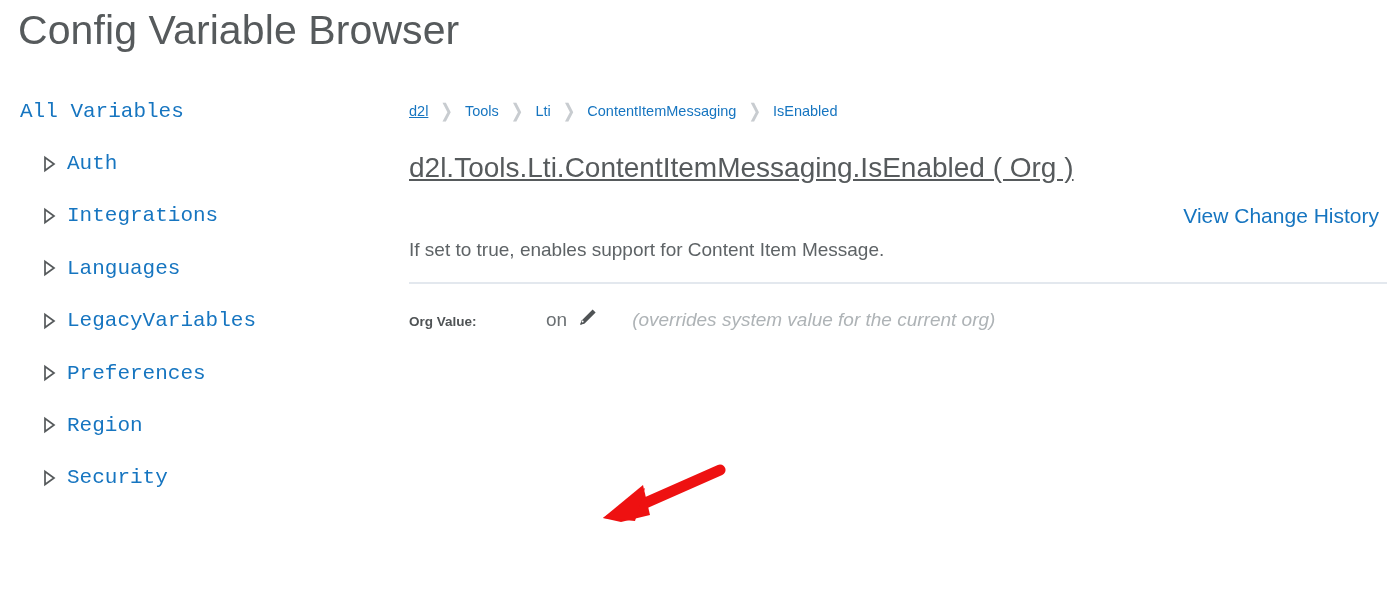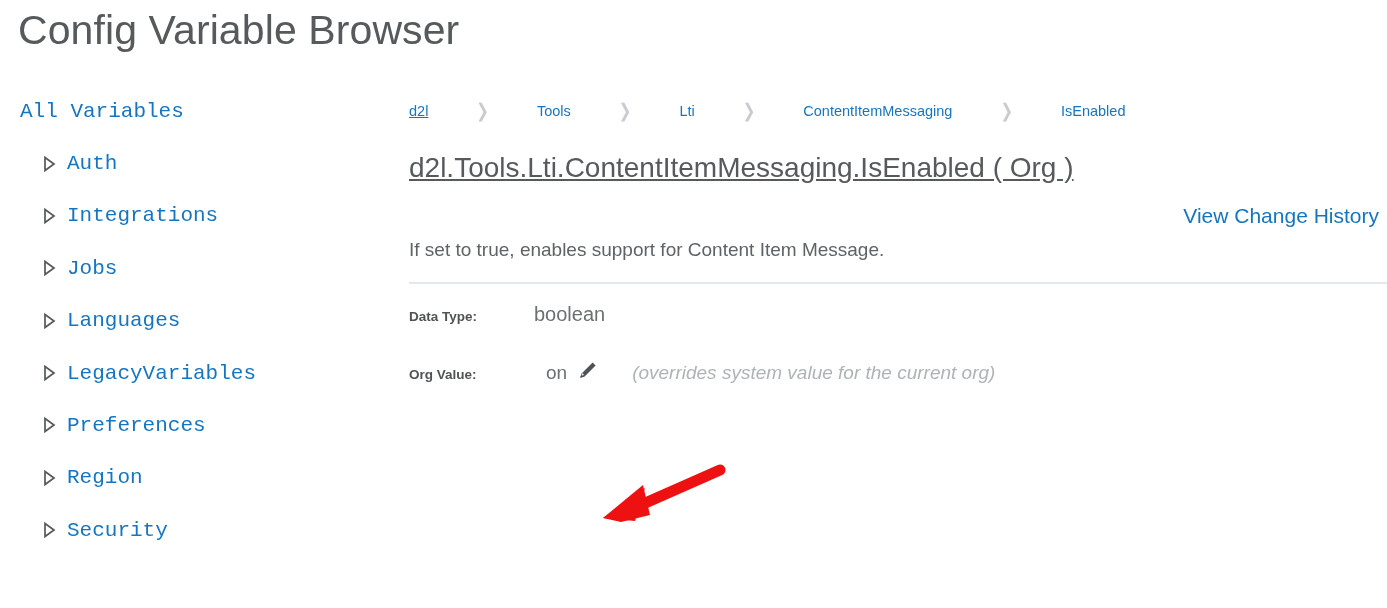--- a/index.html
+++ b/index.html
@@ -76,21 +76,20 @@
     top: 98px;
     width: 978px;
   }
 
   
   #breadcrumb {
     display: flex;
     align-items: center;
     height: 26px;
     font-size: 14.5px;
-    gap: 36px;
   }
   .crumb {
     color: #1675c0;
     text-decoration: none;
     white-space: nowrap;
   }
   .crumb.current { color: #1675c0; }
   .crumb.root { text-decoration: underline; }
   .crumb-sep {
     color: #c8ccd0;
@@ -213,28 +212,20 @@
       </span>
       <a class="tree-label" href="#">Auth</a>
     </li>
     <li class="tree-item">
       <span class="tri-icon">
         <svg viewBox="0 0 16 18" width="16" height="18">
             <polygon points="4,2.5 13,9 4,15.5" fill="none" stroke="#55595b" stroke-width="1.7"></polygon>
           </svg>
       </span>
       <a class="tree-label" href="#">Integrations</a>
-    </li>
-    <li class="tree-item">
-      <span class="tri-icon">
-        <svg viewBox="0 0 16 18" width="16" height="18">
-            <polygon points="4,2.5 13,9 4,15.5" fill="none" stroke="#55595b" stroke-width="1.7"></polygon>
-          </svg>
-      </span>
-      <a class="tree-label" href="#">Jobs</a>
     </li>
     <li class="tree-item">
       <span class="tri-icon">
         <svg viewBox="0 0 16 18" width="16" height="18">
             <polygon points="4,2.5 13,9 4,15.5" fill="none" stroke="#55595b" stroke-width="1.7"></polygon>
           </svg>
       </span>
       <a class="tree-label" href="#">Languages</a>
     </li>
     <li class="tree-item">
@@ -292,24 +283,20 @@
     <a id="history-link" href="#">View Change History</a>
   </div>
 
   <p id="description">If set to true, enables support for Content Item Message.</p>
 
 
   <div id="properties-rule"></div>
 
   <div id="properties-table">
 
-    <div class="prop-row">
-      <span class="prop-label">Data Type:</span>
-      <span class="prop-value">boolean</span>
-    </div>
 
 
     <div class="prop-row">
       <span class="prop-label">Org Value:</span>
       <span class="prop-value small">on</span>
       <span class="edit-pencil">
         <svg viewBox="0 0 22 22" width="22" height="22">
           <path d="M16.6 2.4 L19.6 5.4 L8.6 16.4 L4.2 17.8 L5.6 13.4 Z" fill="#4f5355"></path>
           <path d="M5.5 13.6 L8.4 16.5 L4.3 17.8 Z" fill="#4f5355"></path>
           <circle cx="6.6" cy="14.6" r="1.0" fill="#ffffff"></circle>

